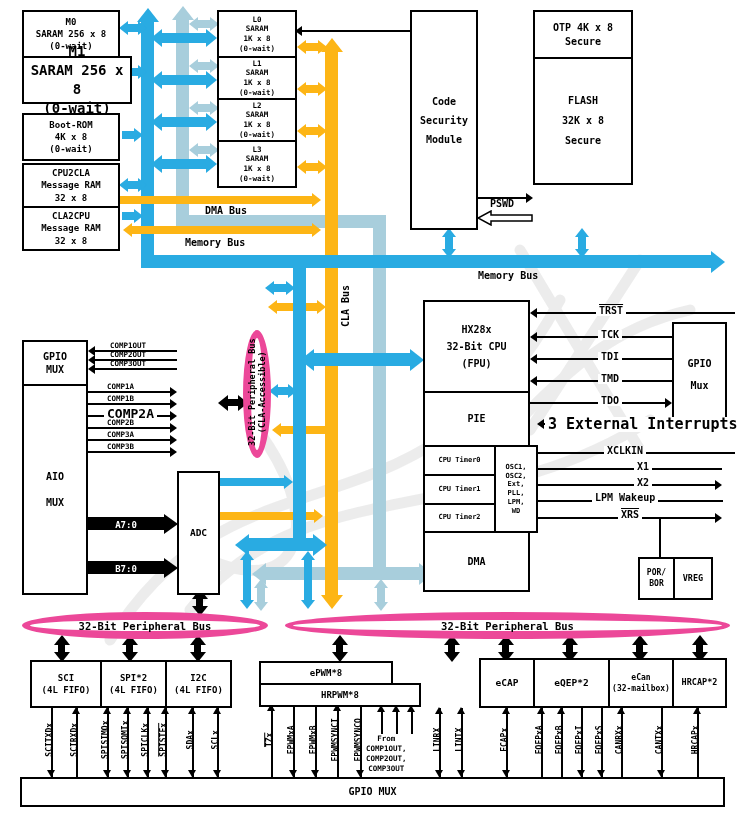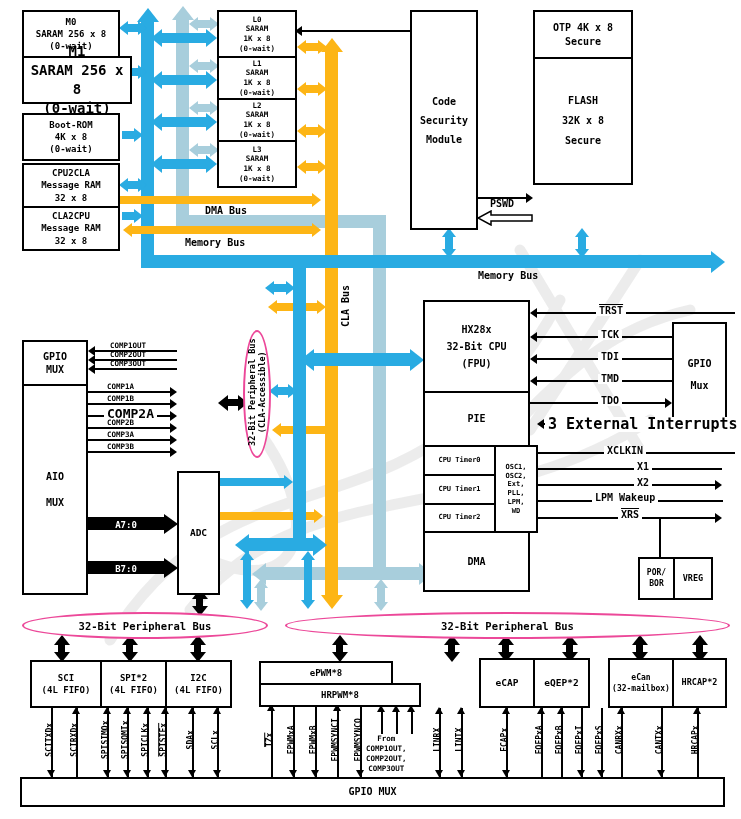--- a/index.html
+++ b/index.html
@@ -1,18 +1,18 @@
 <!DOCTYPE html>
 <html><head>
 <meta charset="utf-8">
 <style>
   html,body{margin:0;padding:0;background:#fff}
   #canvas{position:relative;width:741px;height:819px;background:#fff;overflow:hidden;font-family:"DejaVu Sans Mono",monospace}
   .b{position:absolute;border:2px solid #000;background:#fff;display:flex;align-items:center;justify-content:center;text-align:center;white-space:pre-line;font:bold 10px/1.35 "DejaVu Sans Mono",monospace;z-index:6;box-sizing:border-box}
-  .oval{position:absolute;border:2px solid #ec4899;border-radius:50%;background:#fff;display:flex;align-items:center;justify-content:center;font:bold 10.5px "DejaVu Sans Mono",monospace;z-index:6;box-sizing:border-box}
+  .oval{position:absolute;border:8px solid #ec4899;border-radius:50%;background:#fff;display:flex;align-items:center;justify-content:center;font:bold 10.5px "DejaVu Sans Mono",monospace;z-index:6;box-sizing:border-box}
   .lbl{position:absolute;font:bold 10px/1.2 "DejaVu Sans Mono",monospace;white-space:pre-line;z-index:7}
   .slbl{position:absolute;font:bold 10px/1 "DejaVu Sans Mono",monospace;background:#fff;padding:0 3px;z-index:7;white-space:nowrap}
   .vlbl{position:absolute;font:bold 8px/1.2 "DejaVu Sans Mono",monospace;text-align:center;transform:rotate(-90deg);z-index:7;white-space:nowrap}
   .ovl{text-decoration:overline}
   .ha{position:absolute;background:currentColor;height:var(--t)}
   .va{position:absolute;background:currentColor;width:var(--t)}
   .ha.al::before{content:"";position:absolute;right:100%;top:50%;transform:translateY(-50%);width:0;height:0;border-top:var(--h) solid transparent;border-bottom:var(--h) solid transparent;border-right:calc(var(--h)*1.3) solid currentColor}
   .ha.ar::after{content:"";position:absolute;left:100%;top:50%;transform:translateY(-50%);width:0;height:0;border-top:var(--h) solid transparent;border-bottom:var(--h) solid transparent;border-left:calc(var(--h)*1.3) solid currentColor}
   .va.au::before{content:"";position:absolute;bottom:100%;left:50%;transform:translateX(-50%);width:0;height:0;border-left:var(--h) solid transparent;border-right:var(--h) solid transparent;border-bottom:calc(var(--h)*1.3) solid currentColor}
   .va.ad::after{content:"";position:absolute;top:100%;left:50%;transform:translateX(-50%);width:0;height:0;border-left:var(--h) solid transparent;border-right:var(--h) solid transparent;border-top:calc(var(--h)*1.3) solid currentColor}
@@ -258,21 +258,21 @@
 
   <div class="b" style="left:30px;top:660px;width:72px;height:48px;font-size:9px">SCI
 (4L FIFO)</div>
   <div class="b" style="left:100px;top:660px;width:67px;height:48px;font-size:9px">SPI*2
 (4L FIFO)</div>
   <div class="b" style="left:165px;top:660px;width:67px;height:48px;font-size:9px">I2C
 (4L FIFO)</div>
   <div class="b" style="left:259px;top:661px;width:134px;height:24px;font-size:9px">ePWM*8</div>
   <div class="b" style="left:259px;top:683px;width:162px;height:24px;font-size:9px">HRPWM*8</div>
   <div class="b" style="left:479px;top:658px;width:56px;height:50px;font-size:9.5px">eCAP</div>
-  <div class="b" style="left:533px;top:658px;width:57px;height:50px;font-size:9.5px">eQEP*2</div>
+  <div class="b" style="left:533px;top:658px;width:77px;height:50px;font-size:9.5px">eQEP*2</div>
   <div class="b" style="left:608px;top:658px;width:66px;height:50px;font-size:8px;line-height:1.4">eCan
 (32-mailbox)</div>
   <div class="b" style="left:672px;top:658px;width:55px;height:50px;font-size:8.5px">HRCAP*2</div>
   <div class="b" style="left:20px;top:777px;width:705px;height:30px">GPIO MUX</div>
 
   <span class="lbl" style="left:205px;top:205px">DMA Bus</span>
   <span class="lbl" style="left:185px;top:237px">Memory Bus</span>
   <span class="lbl" style="left:478px;top:270px">Memory Bus</span>
   <div class="vlbl" style="left:316px;top:300px;width:60px;font-size:10px">CLA Bus</div>
 

